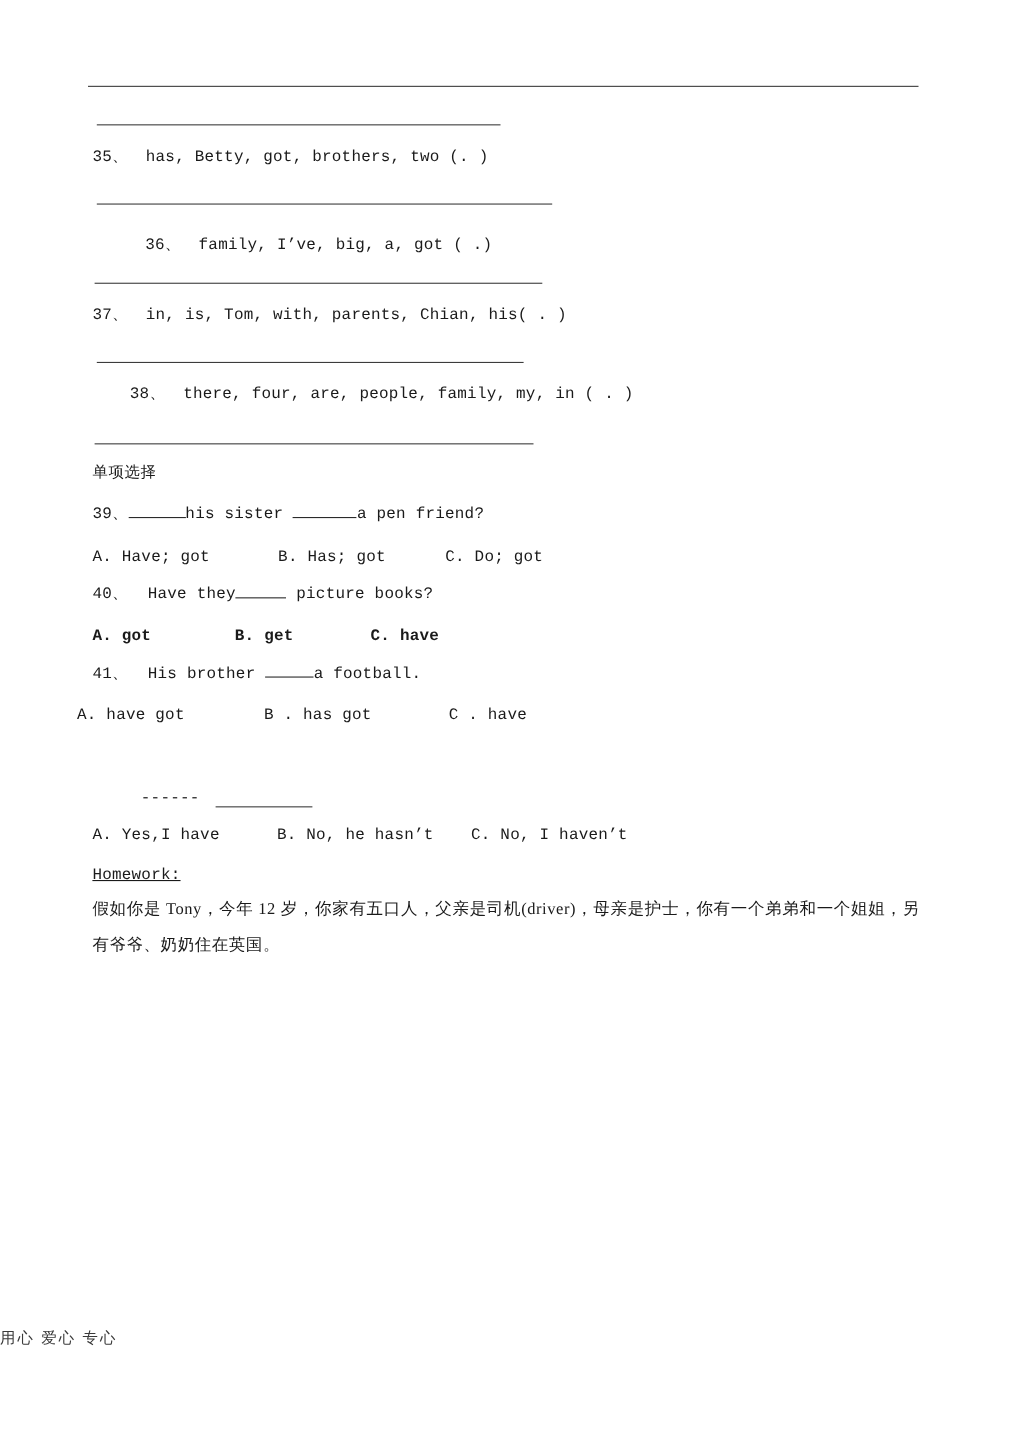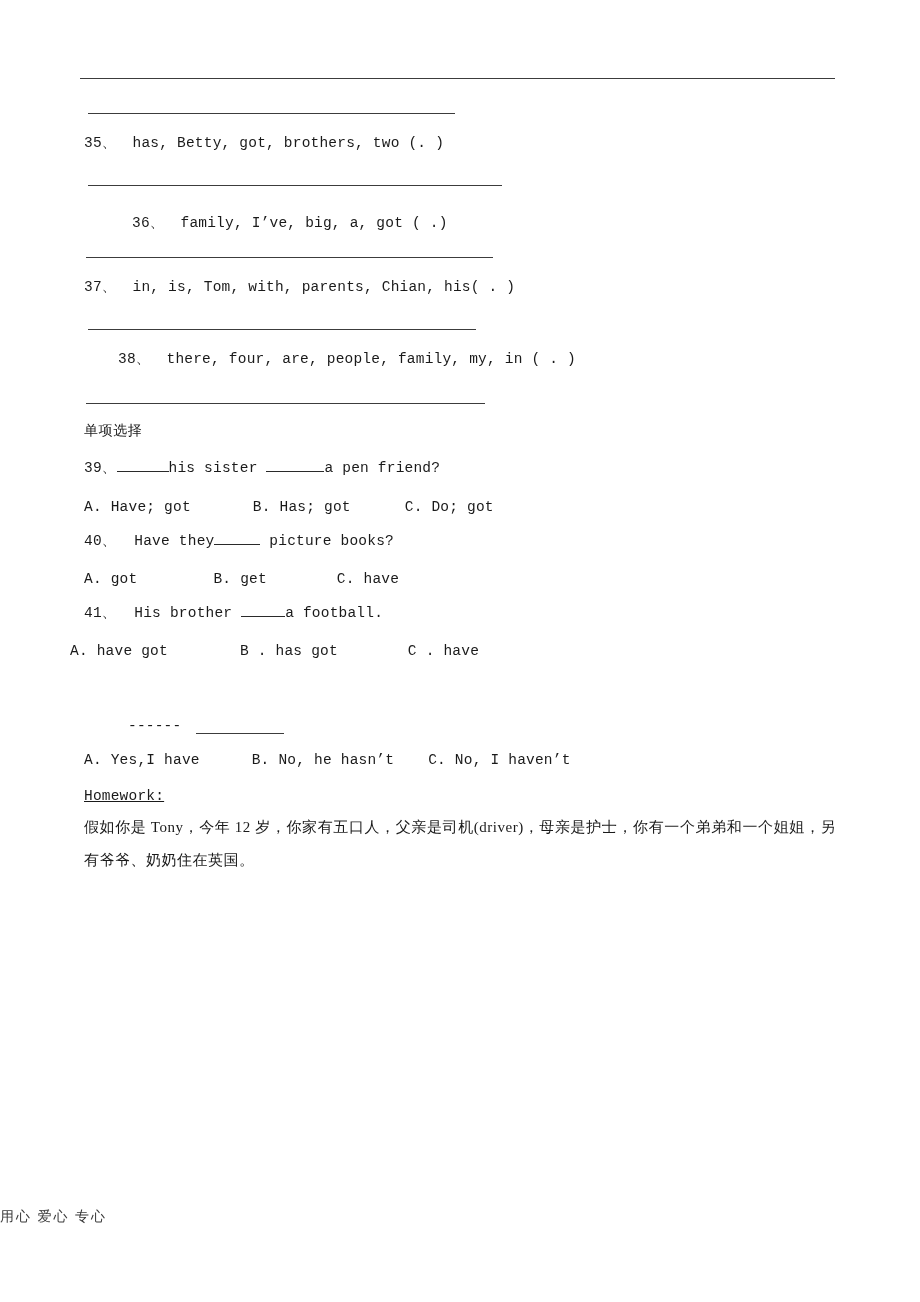--- a/index.html
+++ b/index.html
@@ -105,21 +105,21 @@
   <div class="rule rule-a38"></div>
 
   <div class="line cn" style="left:84px; top:424px; font-size:14px;">单项选择</div>
 
   <div class="line" style="left:84px; top:461px;"><span>39、</span><span class="blank b-6"></span><span>his sister </span><span class="blank b-7"></span><span>a pen friend?</span></div>
 
   <div class="line" style="left:84px; top:500px;"><span>A. Have; got</span><span style="display:inline-block;width:62px;"></span><span>B. Has; got</span><span style="display:inline-block;width:54px;"></span><span>C. Do; got</span></div>
 
   <div class="line" style="left:84px; top:534px;"><span>40、</span><span>  Have they</span><span class="blank b-5"></span><span> picture books?</span></div>
 
-  <div class="line" style="left:84px; top:572px;"><span>A. got</span><span style="display:inline-block;width:76px;"></span><span>B. get</span><span style="display:inline-block;width:70px;"></span><span>C. have</span></div>
+  <div class="line" style="left:84px; top:572px;font-weight:bold;"><span>A. got</span><span style="display:inline-block;width:76px;"></span><span>B. get</span><span style="display:inline-block;width:70px;"></span><span>C. have</span></div>
 
   <div class="line" style="left:84px; top:606px;"><span>41、</span><span>  His brother </span><span class="blank b-5b"></span><span>a football.</span></div>
 
   <div class="line" style="left:70px; top:644px;"><span>A. have got</span><span style="display:inline-block;width:72px;"></span><span>B . has got</span><span style="display:inline-block;width:70px;"></span><span>C . have</span></div>
 
 
   <div class="line" style="left:128px; top:719px;"><span>------</span></div>
   <div class="rule rule-q42"></div>
 
   <div class="line" style="left:84px; top:753px;"><span>A. Yes,I have</span><span style="display:inline-block;width:52px;"></span><span>B. No, he hasn’t</span><span style="display:inline-block;width:34px;"></span><span>C. No, I haven’t</span></div>

